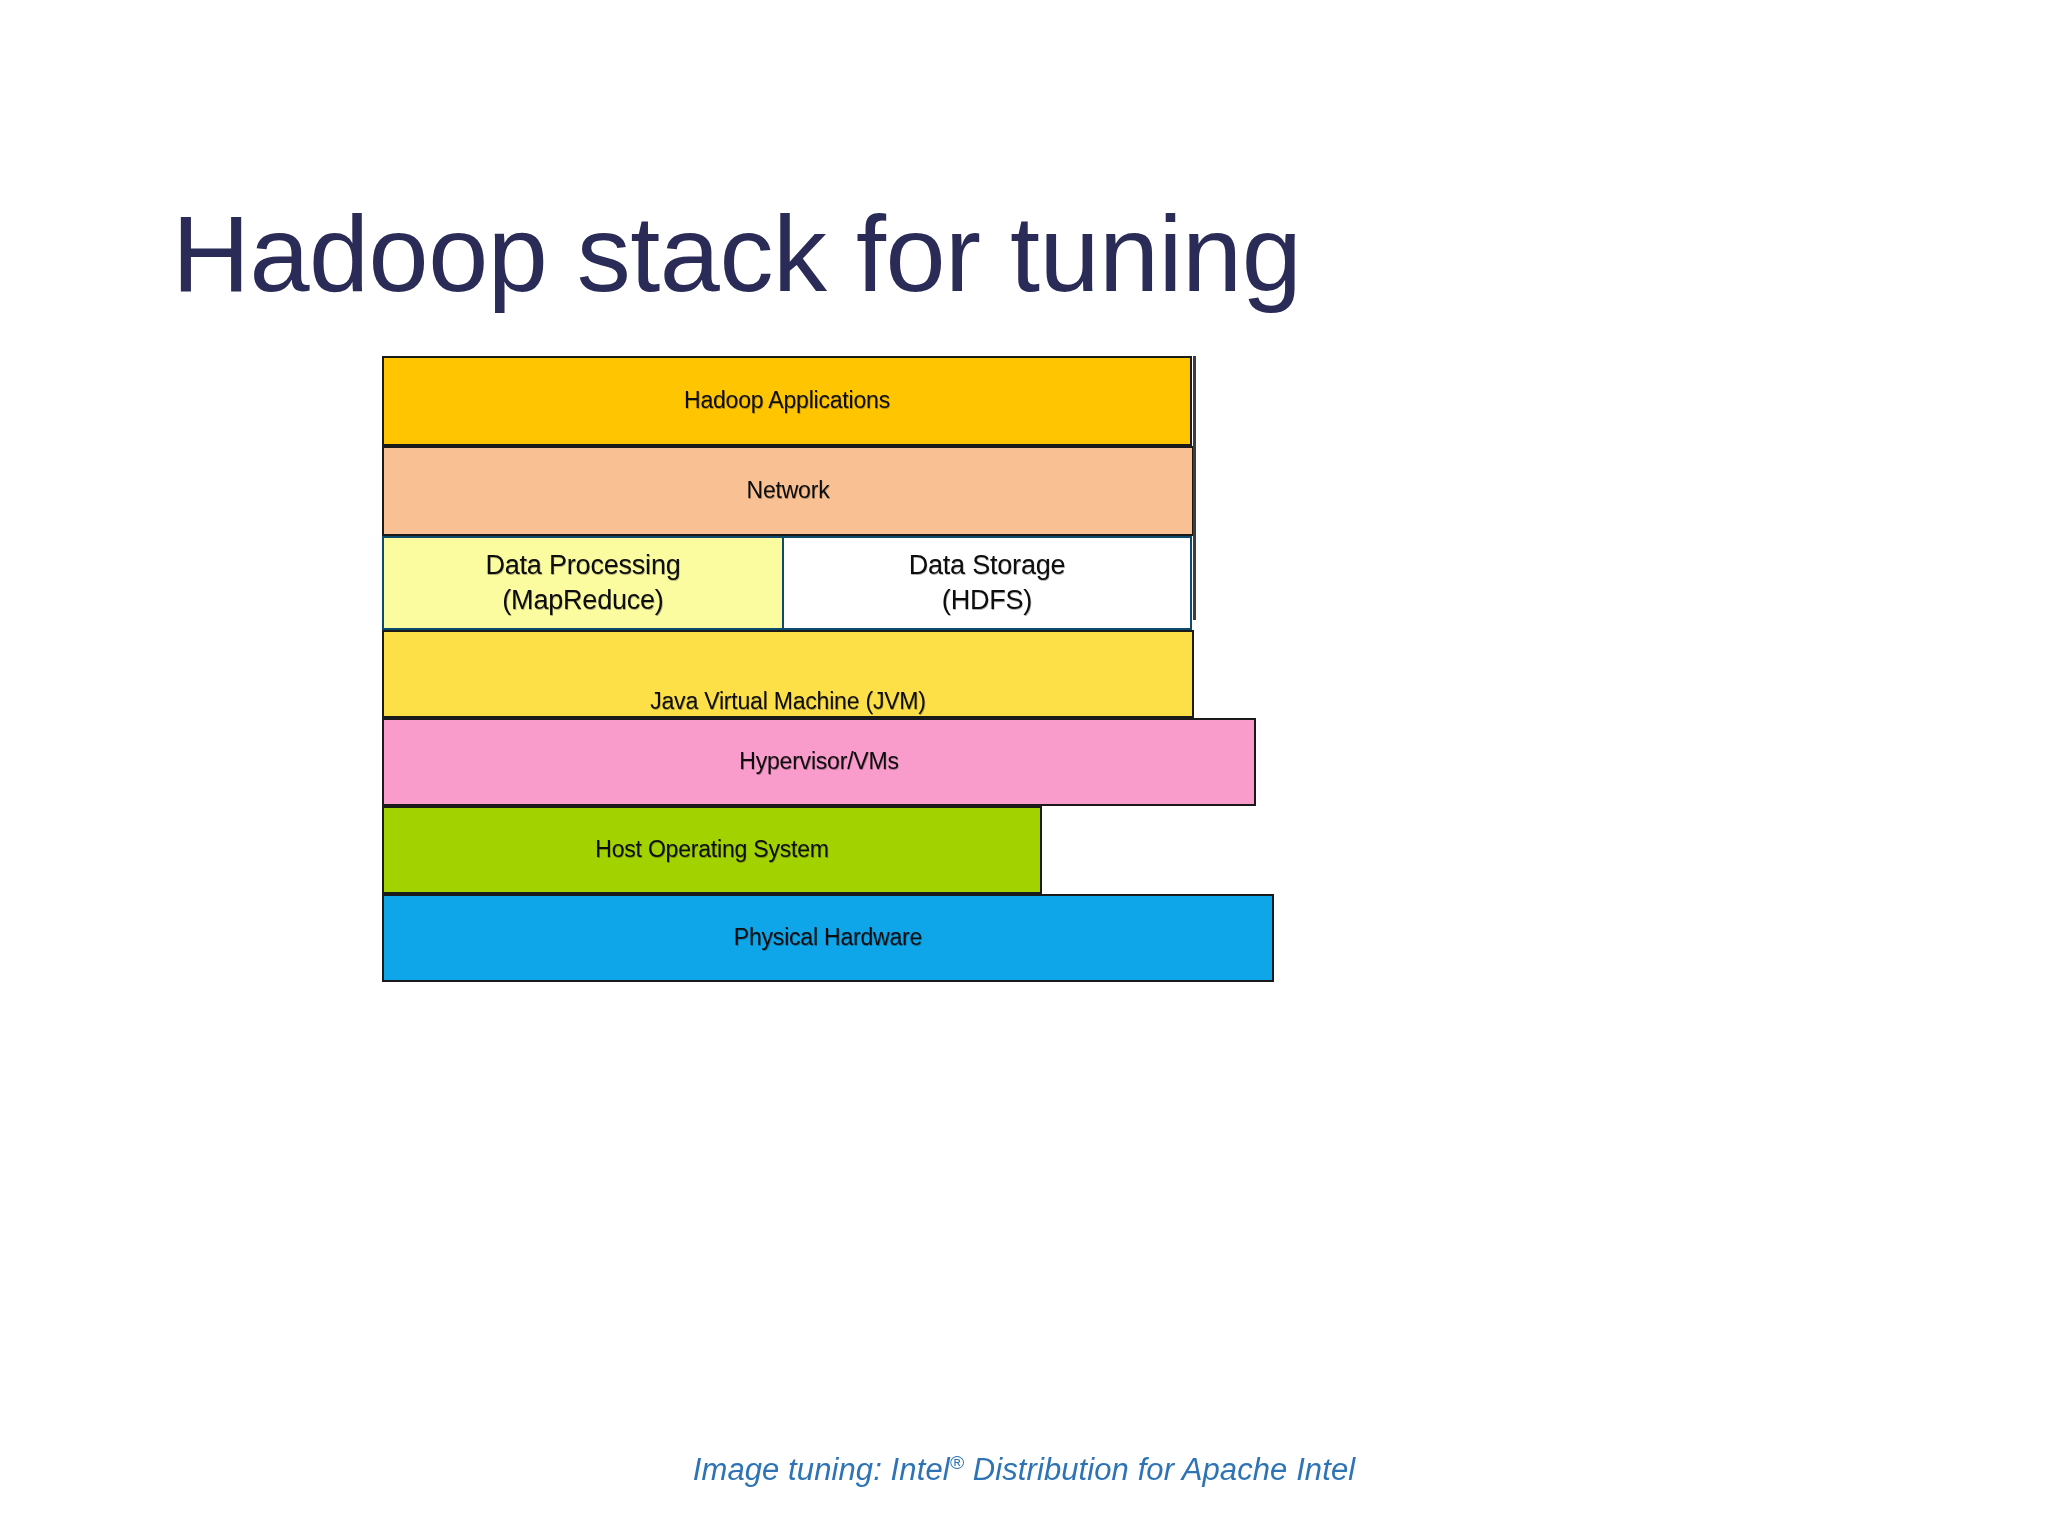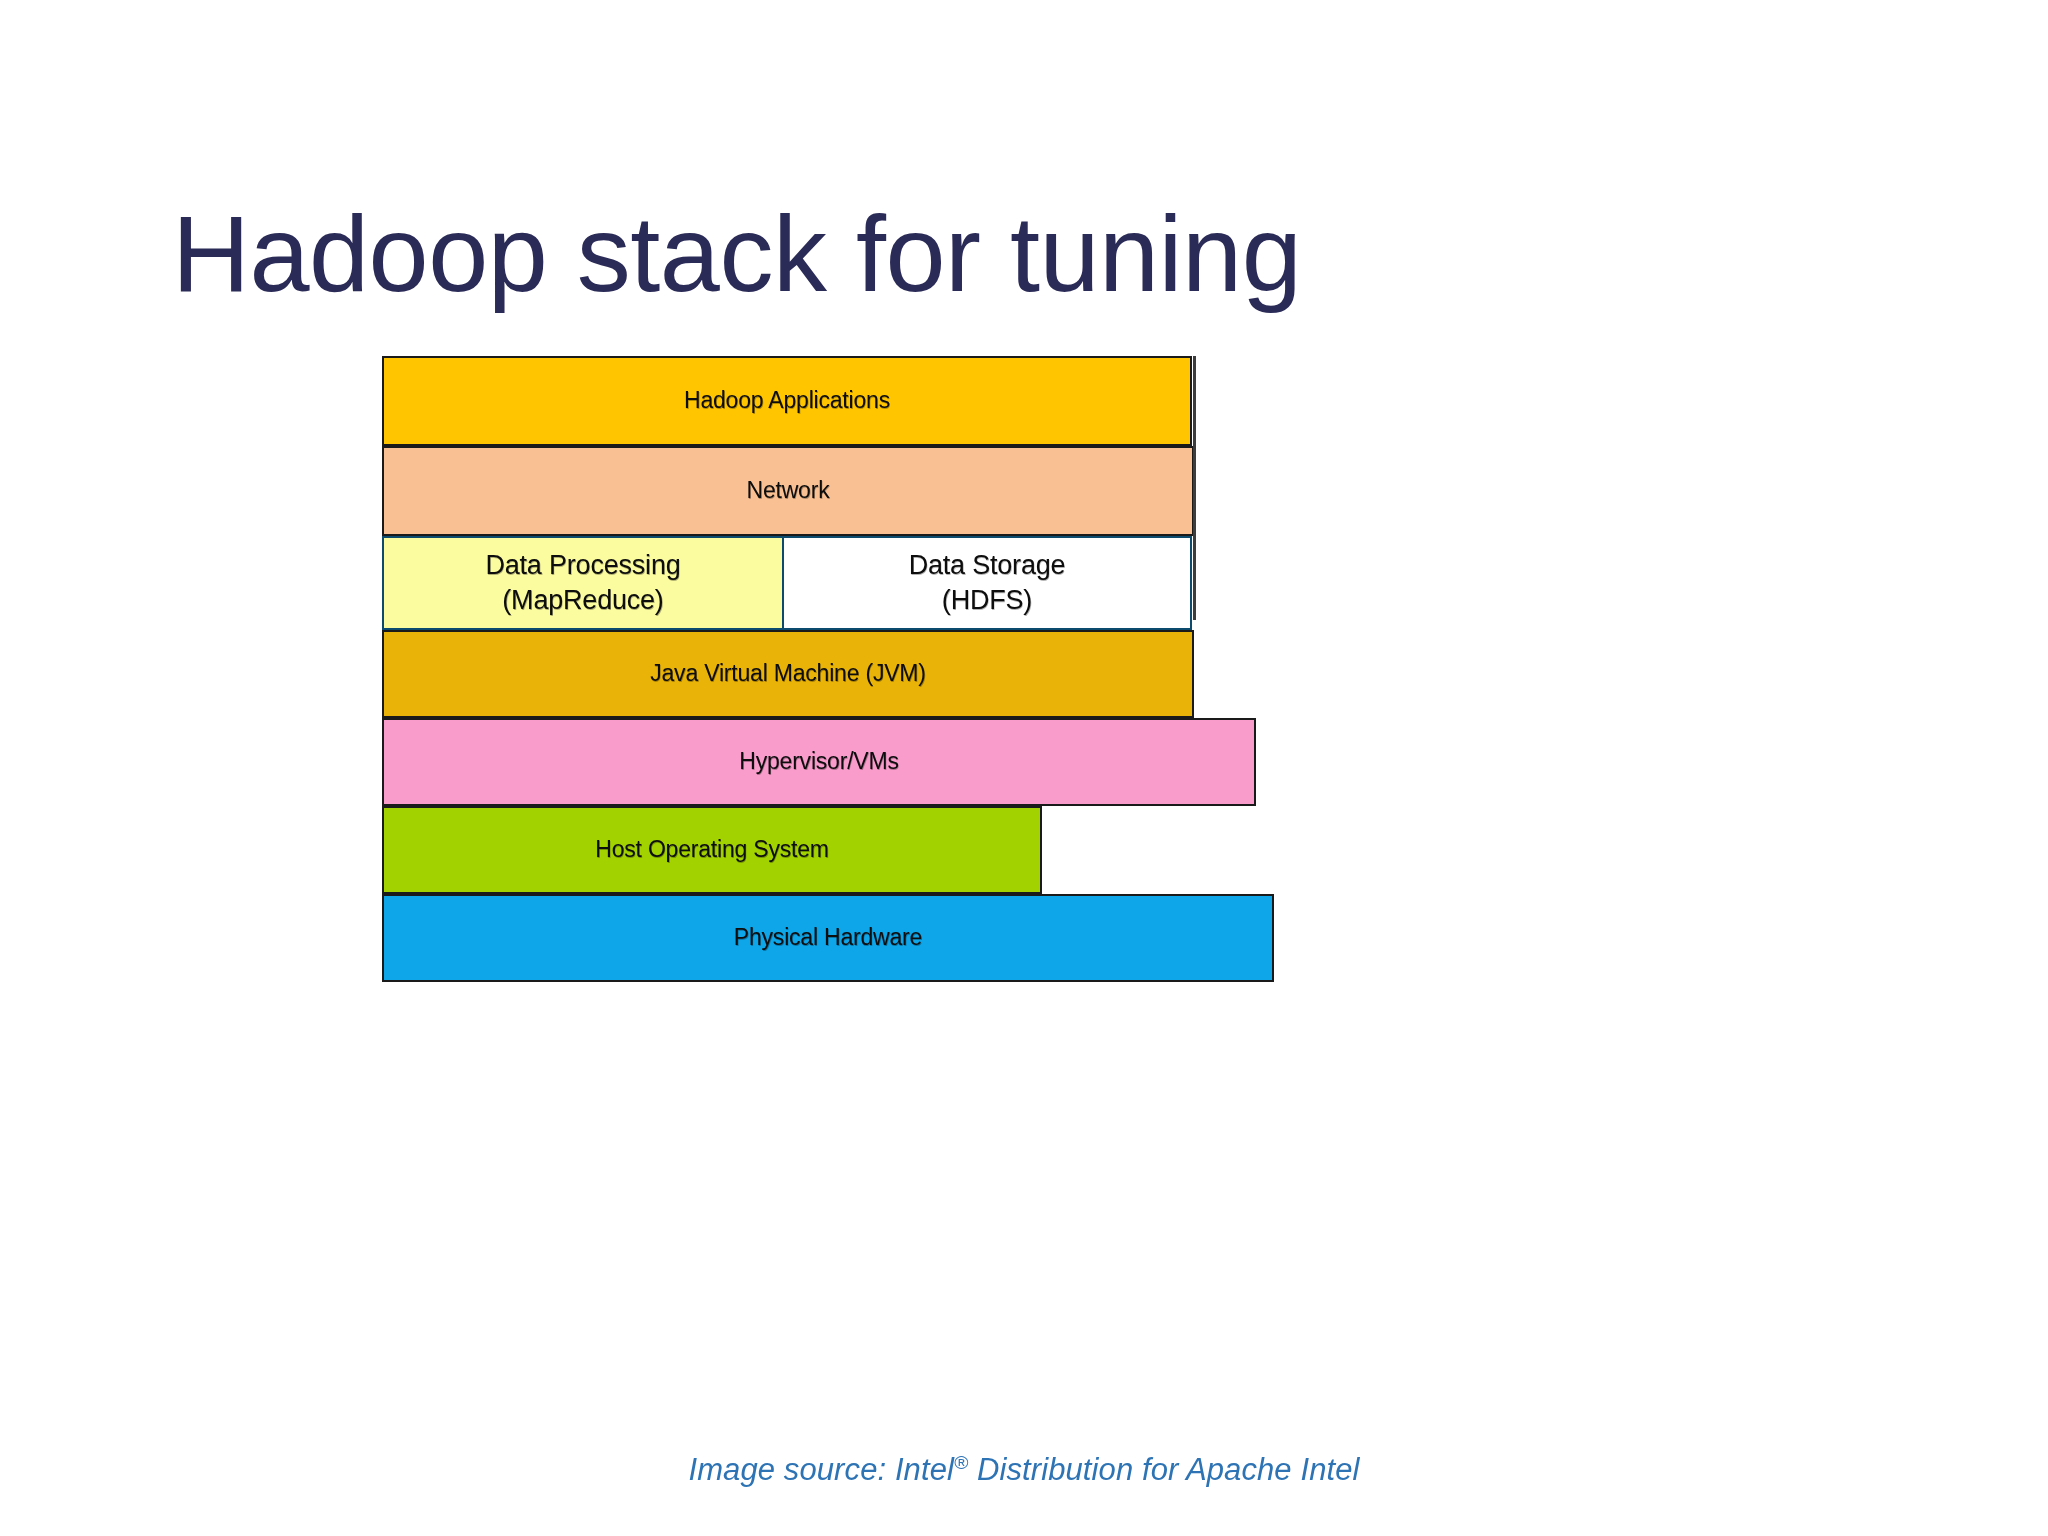--- a/index.html
+++ b/index.html
@@ -70,21 +70,21 @@
 
   .layer-label {
     display: block;
     white-space: pre-line;
     text-shadow: 0.6px 0.6px 0 rgba(0,0,0,0.30);
   }
 
   
   .row-apps      { top: 0px;   height: 90px;  width: 810px; background: #ffc600; }
   .row-network   { top: 90px;  height: 90px;  width: 812px; background: #f9c193; }
-  .row-jvm       { top: 274px; height: 88px;  width: 812px; background: #eab308; }
+  .row-jvm       { top: 274px; height: 88px;  width: 812px; background: #fde047; align-items: flex-end; }
   .row-hyper     { top: 362px; height: 88px;  width: 874px; background: #f99bcb; }
   .row-hostos    { top: 450px; height: 88px;  width: 660px; background: #a2d200; }
   .row-hardware  { top: 538px; height: 88px;  width: 892px; background: #0ea5e9; }
 
   
   .split-wrap {
     position: absolute;
     left: 0;
     top: 180px;
     width: 812px;
@@ -164,14 +164,14 @@
   </div>
 
   <div class="layer row-hardware">
     <span class="layer-label">Physical Hardware</span>
   </div>
 
   <div class="edge-artifact"></div>
 </div>
 
 <div class="source-caption">
-  <span>Image source: Intel</span><sup>®</sup><span> Distribution for Apache Intel</span>
+  <span>Image tuning: Intel</span><sup>®</sup><span> Distribution for Apache Intel</span>
 </div>
 
 </body></html>

